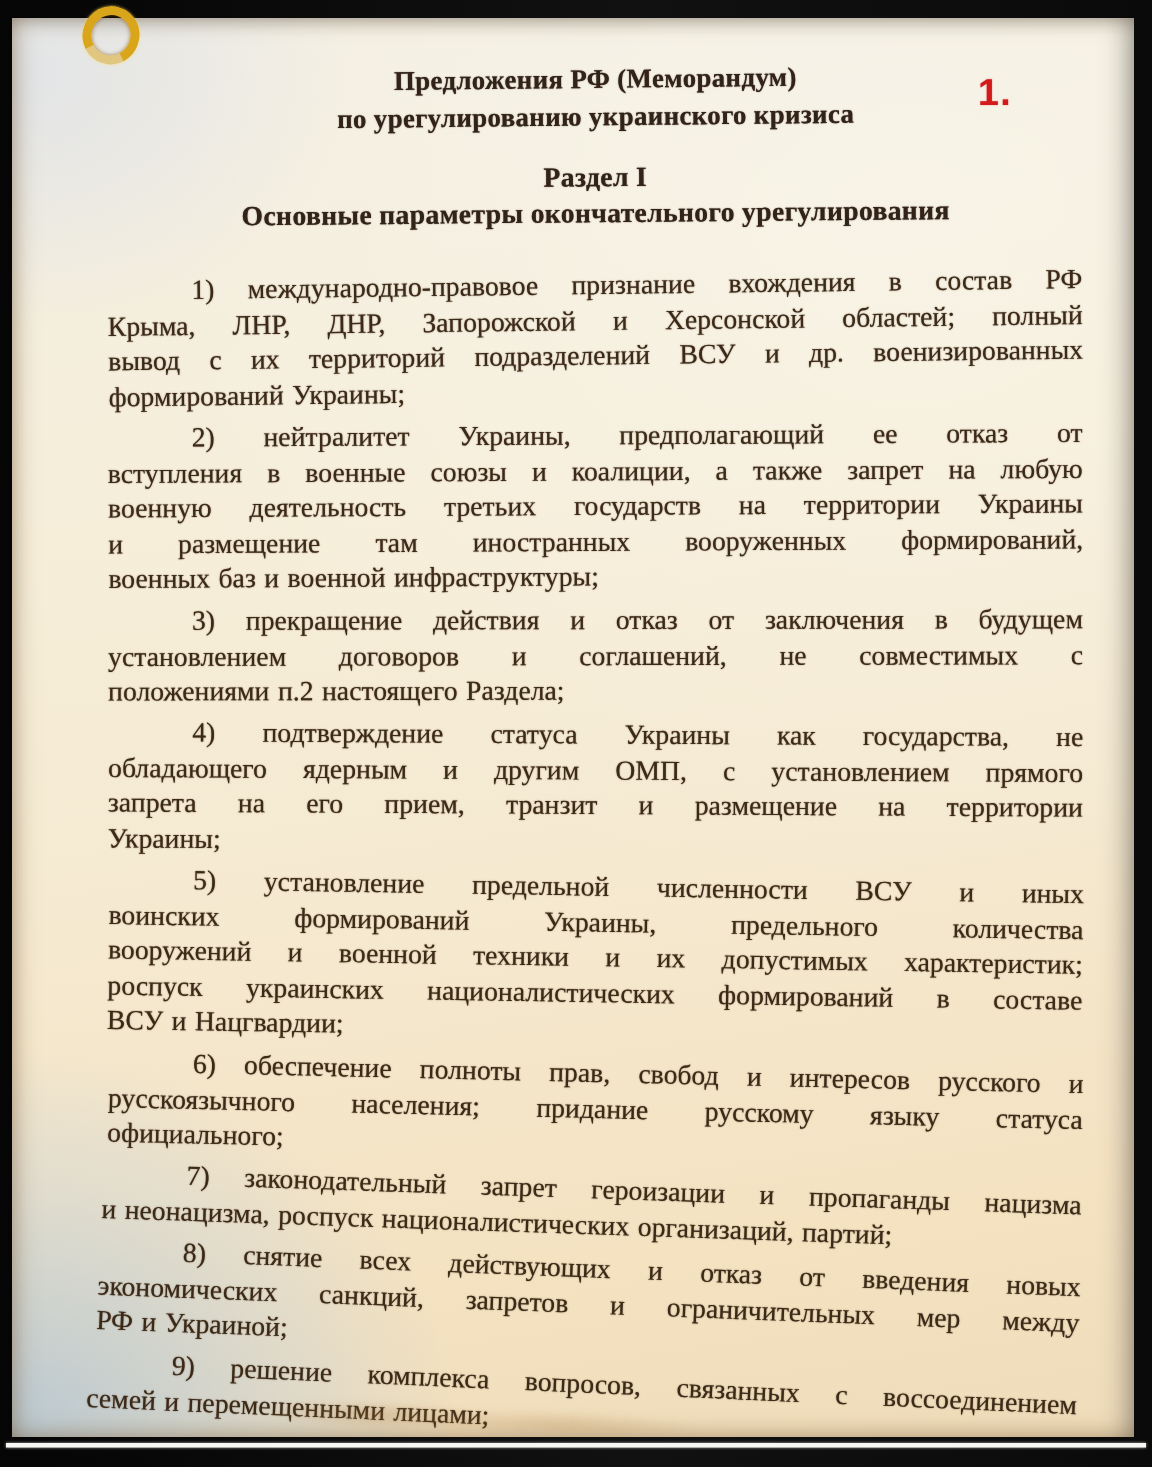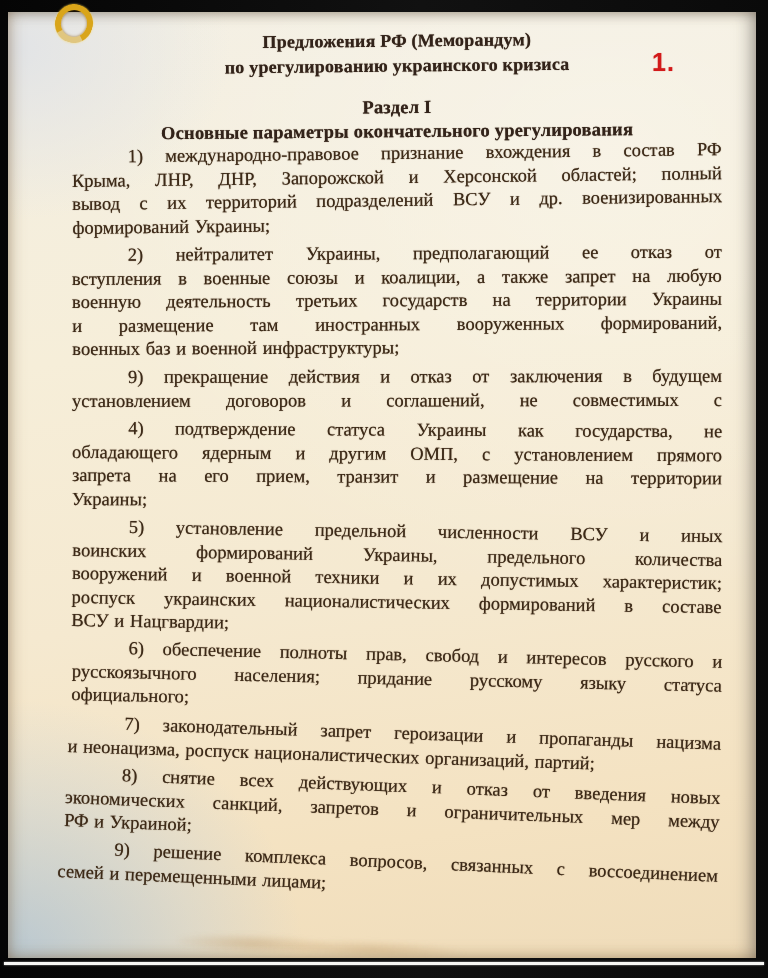--- a/index.html
+++ b/index.html
@@ -17,28 +17,28 @@
       radial-gradient(55% 38% at 0% 100%, rgba(150,185,220,.62), rgba(170,198,225,.28) 45%, rgba(190,210,230,0) 72%),
       radial-gradient(48% 30% at 1% 4%, rgba(223,226,231,.85), rgba(223,226,231,0) 60%),
       radial-gradient(120% 80% at 80% 15%, rgba(255,255,255,.28), rgba(255,255,255,0) 60%),
       linear-gradient(172deg,#f3efe3 0%,#f6eed9 34%,#f5e9d0 60%,#f4e2c1 84%,#efdcba 100%);
     box-shadow:
       inset 10px 0 16px -9px rgba(125,100,70,.55),
       inset -13px 0 18px -9px rgba(85,80,75,.55),
       inset 0 9px 14px -9px rgba(115,100,80,.6),
       inset 0 -12px 16px -11px rgba(150,115,70,.4);
   }
-  .content{position:absolute;left:0;right:0;top:0;padding:20px 34px 0 64px;}
+  .content{position:absolute;left:0;right:0;top:12px;padding:20px 34px 0 64px;}
   .heading{text-align:center;font-weight:bold;color:#32231a;
     text-shadow:0 0 .8px rgba(60,38,20,.85);
     transform:rotate(-0.6deg);transform-origin:0 50%;}
   .heading .hl{font-size:18px;line-height:25px;letter-spacing:.2px;}
   .section{margin-top:16px;transform:rotate(-0.5deg);}
   .section .hl{font-size:18.5px;line-height:24px;}
-  .docbody{}
+  .docbody{margin-top:26px;}
   .para{transform:rotate(var(--r,0deg));transform-origin:0 50%;}
   .para + .para{margin-top:4px;}
   .line{
     font-size:18.5px;line-height:23.5px;color:#3c2a18;
     text-shadow:0 0 .9px rgba(70,45,22,.8);
     text-align:justify;text-align-last:justify;
     word-spacing:1px;white-space:normal;
   }
   .line.first{text-indent:56px;}
   .line.last{text-align-last:left;}
@@ -103,22 +103,23 @@
 
         <div class="para" style="--r:-0.3deg">
           <div class="line first">2) нейтралитет Украины, предполагающий ее отказ от</div>
           <div class="line">вступления в военные союзы и коалиции, а также запрет на любую</div>
           <div class="line">военную деятельность третьих государств на территории Украины</div>
           <div class="line">и размещение там иностранных вооруженных формирований,</div>
           <div class="line last">военных баз и военной инфраструктуры;</div>
         </div>
 
         <div class="para" style="--r:-0.1deg">
-          <div class="line first">9) прекращение действия и отказ от заключения в будущем</div>
+          <div class="line first">3) прекращение действия и отказ от заключения в будущем</div>
           <div class="line">установлением договоров и соглашений, не совместимых с</div>
+          <div class="line last">положениями п.2 настоящего Раздела;</div>
         </div>
 
         <div class="para" style="--r:0.3deg">
           <div class="line first">4) подтверждение статуса Украины как государства, не</div>
           <div class="line">обладающего ядерным и другим ОМП, с установлением прямого</div>
           <div class="line">запрета на его прием, транзит и размещение на территории</div>
           <div class="line last">Украины;</div>
         </div>
 
         <div class="para" style="--r:0.9deg">

